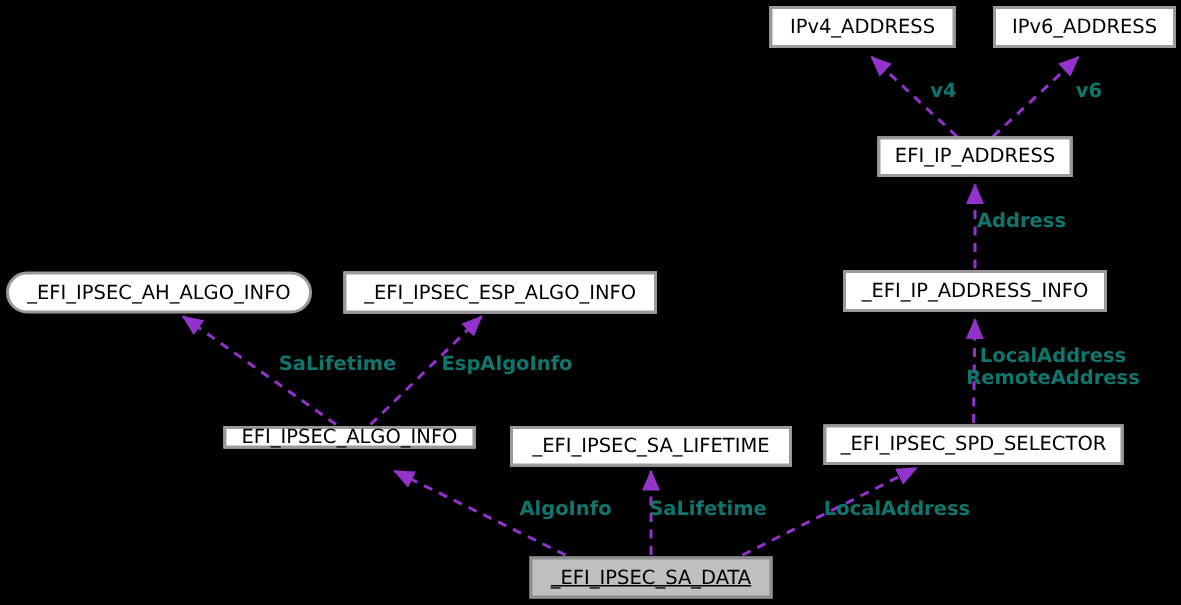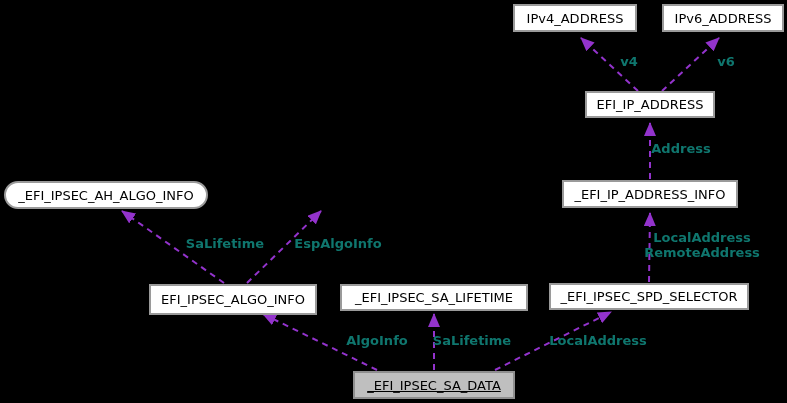--- a/index.html
+++ b/index.html
@@ -77,21 +77,22 @@
     <path class="edge-path" d="M377,370 L263,314" marker-end="url(#arrow)"></path>
     <path class="edge-path" d="M434,370 L434,314" marker-end="url(#arrow)"></path>
     <path class="edge-path" d="M495,370 L611,312" marker-end="url(#arrow)"></path>
   </svg>
 
   <div class="node" style="left:513px; top:4px; width:124px; height:28px;text-align:center;">IPv4_ADDRESS</div>
   <div class="node" style="left:662px; top:4px; width:122px; height:28px;">IPv6_ADDRESS</div>
   <div class="node" style="left:585px; top:91px; width:130px; height:27px;">EFI_IP_ADDRESS</div>
   <div class="node" style="left:562px; top:180px; width:176px; height:28px;">_EFI_IP_ADDRESS_INFO</div>
   <div class="node" style="left:4px; top:181px; width:204px; height:28px;border-radius:14px;">_EFI_IPSEC_AH_ALGO_INFO</div>
-  <div class="node" style="left:149px; top:284px; width:168px; height:31px;">EFI_IPSEC_ALGO_INFO</div>
+  <div class="node" style="left:229px; top:181px; width:209px; height:28px;">_EFI_IPSEC_ESP_ALGO_INFO</div>
+  <div class="node" style="left:149px; top:284px; width:168px; height:15px;">EFI_IPSEC_ALGO_INFO</div>
   <div class="node" style="left:340px; top:284px; width:188px; height:27px;">_EFI_IPSEC_SA_LIFETIME</div>
   <div class="node" style="left:549px; top:283px; width:200px; height:27px;">_EFI_IPSEC_SPD_SELECTOR</div>
   <div class="node main" style="left:353px; top:371px; width:162px; height:28px;">_EFI_IPSEC_SA_DATA</div>
 
   <div class="edge-label" style="left:629px; top:61px;">v4</div>
   <div class="edge-label" style="left:726px; top:61px;">v6</div>
   <div class="edge-label" style="left:681px; top:148px;">Address</div>
   <div class="edge-label" style="left:702px; top:245px;">LocalAddress
 RemoteAddress</div>
   <div class="edge-label" style="left:225px; top:243px;">SaLifetime</div>

